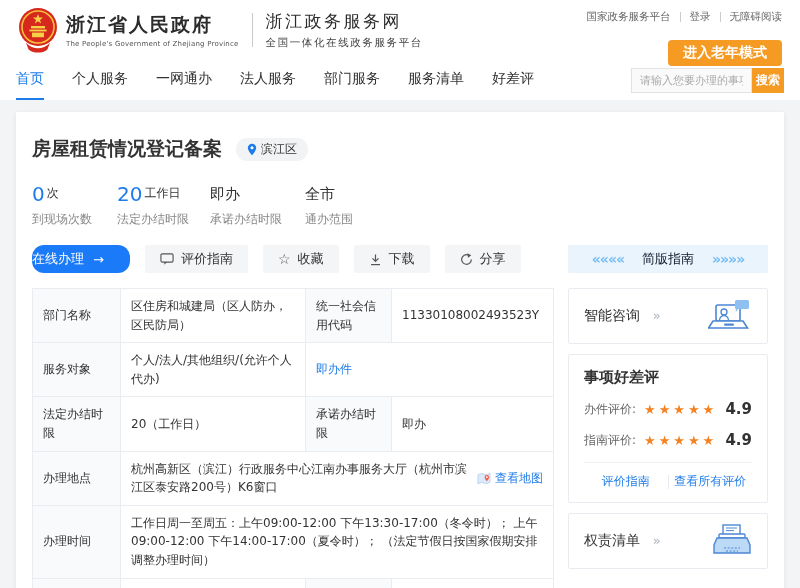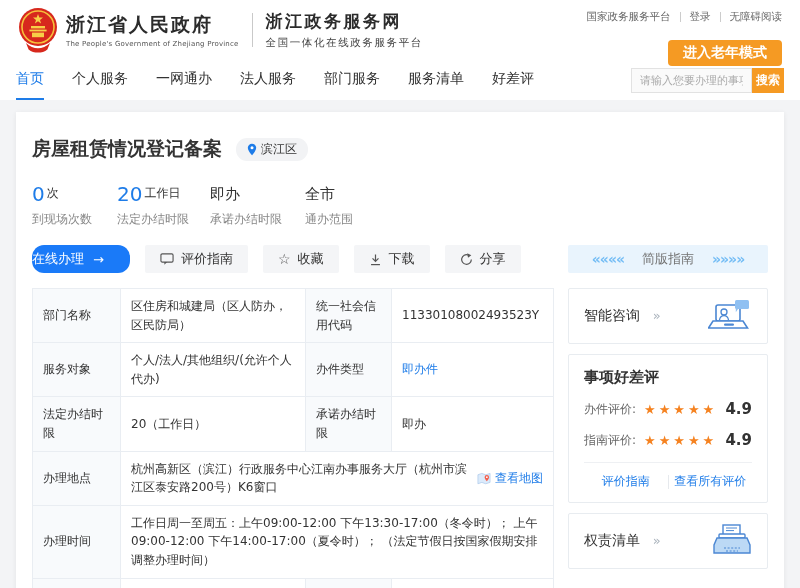--- a/index.html
+++ b/index.html
@@ -7,21 +7,21 @@
   body { font-family:"DejaVu Sans","Liberation Sans",sans-serif; font-size:12px; color:#333; background:#fff; }
   a { text-decoration:none; cursor:pointer; }
 
   
   .topbar { position:relative; height:60px; background:#fff; display:flex; align-items:center; padding:0 18px; }
   .brand { display:flex; align-items:center; }
   .emblem { width:40px; height:48px; margin-right:8px; flex:0 0 auto; }
   .gov-cn { font-size:19px; font-weight:bold; color:#2b2b2b; letter-spacing:2px; }
   .gov-en { font-size:7px; color:#555; margin-top:2px; letter-spacing:.2px; }
   .vdiv { width:1px; height:34px; background:#c9c9c9; margin:0 13px; }
-  .portal-cn { font-size:17px; font-weight:bold; color:#2b2b2b; letter-spacing:2.5px; }
+  .portal-cn { font-size:17px; font-weight:normal; color:#2b2b2b; letter-spacing:2.5px; }
   .portal-sub { font-size:10.5px; color:#444; letter-spacing:1.6px; margin-top:3px; }
   .top-links { position:absolute; right:18px; top:10px; display:flex; align-items:center; font-size:10.5px; color:#666; }
   .top-links a { color:#666; }
   .top-links .sep { width:1px; height:10px; background:#ccc; margin:0 9px; }
   .elder-btn { position:absolute; right:18px; top:40px; height:26px; padding:0 15px; background:#f59a23; color:#fff;
                font-size:14px; font-weight:bold; border:none; border-radius:4px; cursor:pointer; z-index:5;
                font-family:inherit; }
 
   
   .nav { position:relative; height:40px; background:#fff; display:flex; align-items:stretch; padding:0 16px; }
@@ -53,21 +53,21 @@
   .row-actions { display:flex; margin-top:17px; }
   .actions-left { width:522px; margin-right:14px; display:flex; align-items:center; }
   .btn-primary { width:98px; height:28px; background:#1a7af8; color:#fff; border:none; border-radius:12px; font-size:13px;
                  display:flex; align-items:center; justify-content:flex-start; cursor:pointer; font-family:inherit; }
   .btn-primary .arr { margin-left:9px; font-size:13px; }
   .btn-sec { height:28px; background:#f4f5f7; border:none; border-radius:2px; padding:0 15px; margin-left:15px;
              display:flex; align-items:center; font-size:13px; color:#333; cursor:pointer; font-family:inherit; }
   .btn-sec .ic { display:flex; align-items:center; margin-right:7px; color:#555; font-size:14px; line-height:1; }
   .quick-guide { flex:1; height:28px; background:#e9f4fd; border-radius:2px; display:flex; align-items:center; justify-content:center; }
   .quick-guide .chev { color:#74bdf5; font-size:14px; font-weight:bold; letter-spacing:-1px; }
-  .quick-guide .qg-label { font-size:13px; color:#737373; margin:0 18px; }
+  .quick-guide .qg-label { font-size:13px; color:#0f172a; margin:0 18px; }
 
   .content-cols { display:flex; margin-top:15px; }
 
   
   .info-table { width:522px; margin-right:14px; border:1px solid #e9edf2; border-bottom:none; }
   .trow { display:flex; align-items:stretch; border-bottom:1px solid #e9edf2; }
   .cell { padding:8px 10px; display:flex; align-items:center; line-height:1.55; }
   .lbl { width:88px; flex:0 0 88px; background:#f8fafc; border-right:1px solid #e9edf2; }
   .val { border-right:1px solid #e9edf2; }
   .val.v1 { width:185px; flex:0 0 185px; }
@@ -241,21 +241,20 @@
         <div class="trow r1">
           <div class="cell lbl">部门名称</div>
           <div class="cell val v1">区住房和城建局（区人防办，区民防局）</div>
           <div class="cell lbl l2">统一社会信用代码</div>
           <div class="cell val v2">11330108002493523Y</div>
         </div>
 
         <div class="trow r2">
           <div class="cell lbl">服务对象</div>
           <div class="cell val v1">个人/法人/其他组织/(允许个人代办)</div>
-          <div class="cell lbl l2">办件类型</div>
           <div class="cell val v2">
             <a class="link">即办件</a>
           </div>
         </div>
 
         <div class="trow r3">
           <div class="cell lbl">法定办结时限</div>
           <div class="cell val v1">20（工作日）</div>
           <div class="cell lbl l2">承诺办结时限</div>
           <div class="cell val v2">即办</div>

